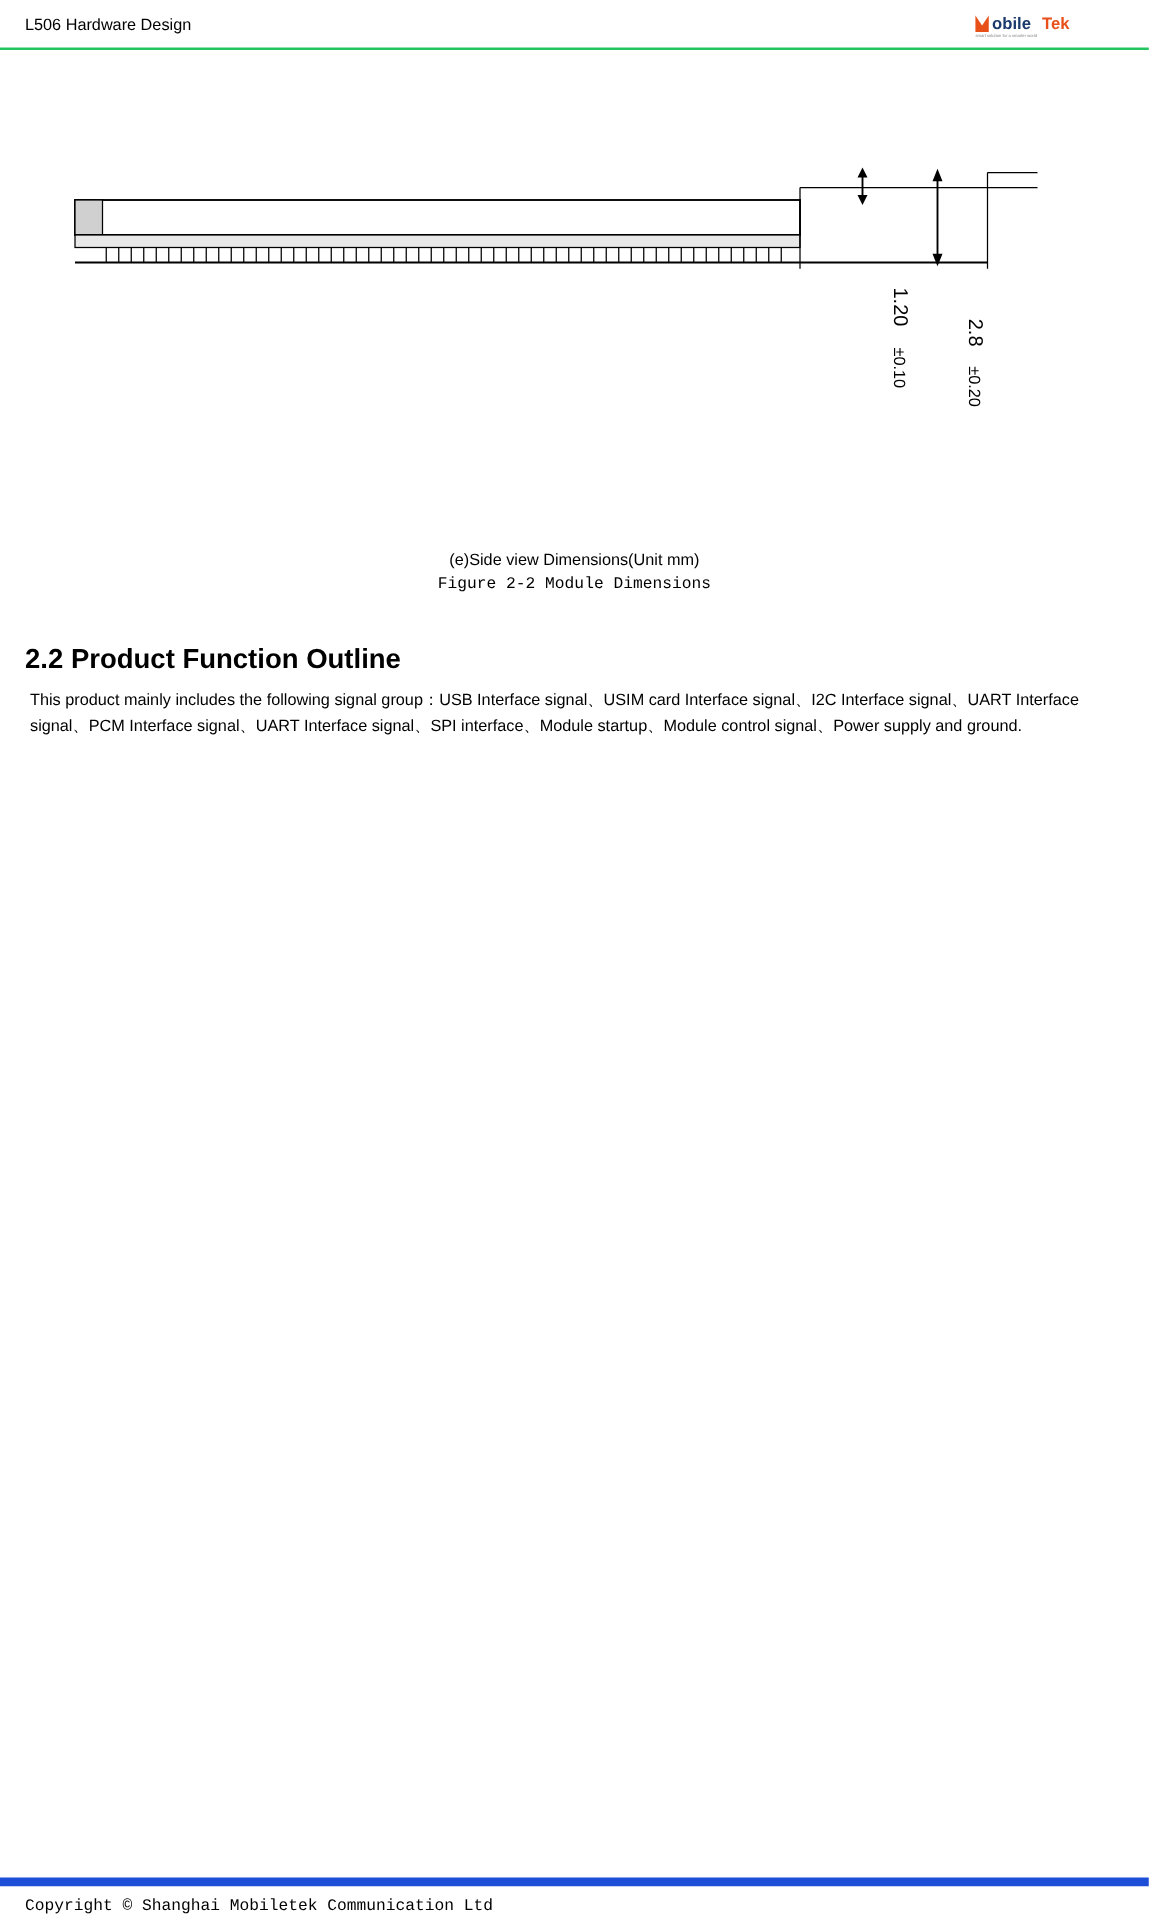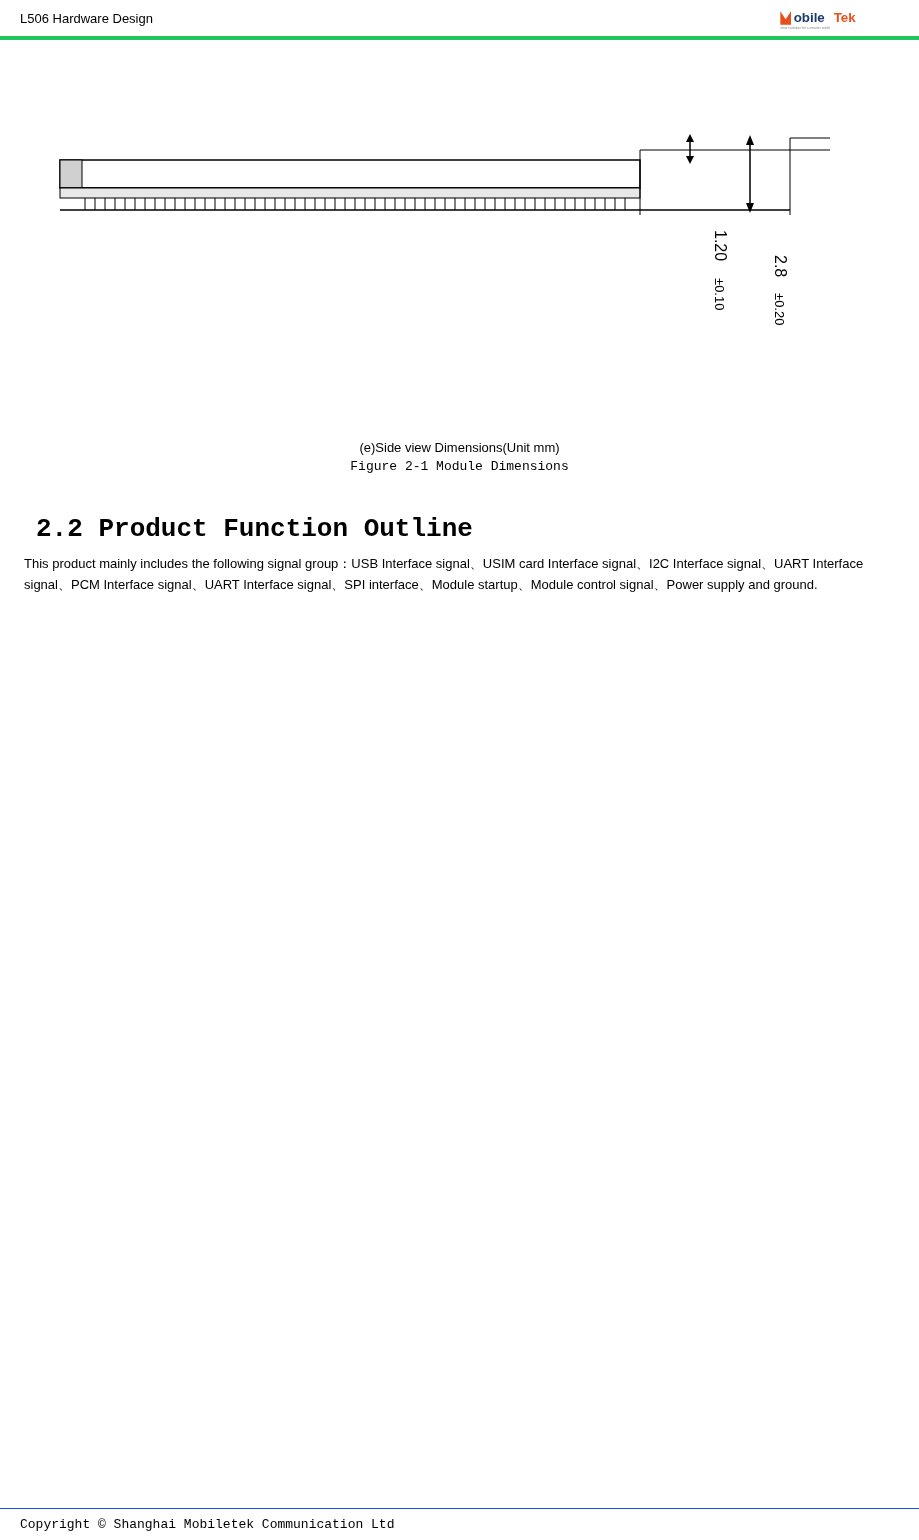--- a/index.html
+++ b/index.html
@@ -24,21 +24,21 @@
       padding: 0;
       position: relative;
     }
 
     
     .header {
       display: flex;
       justify-content: space-between;
       align-items: center;
       padding: 8px 20px 8px 20px;
-      border-bottom: 4px solid #22c55e;
+      border-bottom: 2px solid #22c55e;
       height: 40px;
     }
 
     .header-title {
       font-size: 13px;
       color: #000;
     }
 
     .header-logo {
       height: 28px;
@@ -79,24 +79,24 @@
     }
 
     .figure-caption-sub {
       font-family: 'Courier New', monospace;
       font-size: 13px;
       margin-top: 4px;
     }
 
     
     .section-heading {
-      font-size: 26px;
+      font-size: 22px;
       font-weight: bold;
-      font-family: Liberation Mono, monospace;
-      margin: 30px 0 10px 16px;
+      font-family: Liberation Sans, sans-serif;
+      margin: 30px 0 10px 0;
       color: #000;
     }
 
     .subsection-heading {
       font-size: 15px;
       font-weight: bold;
       margin: 16px 0 8px 0;
       padding-left: 4px;
       color: #000;
     }
@@ -107,21 +107,21 @@
       color: #000;
       padding-left: 4px;
     }
 
     
     .footer {
       position: absolute;
       bottom: 0;
       left: 0;
       right: 0;
-      border-top: 1px solid #1d4ed8;
+      border-top: 7px solid #1d4ed8;
       padding: 8px 20px;
       font-size: 13px;
       color: #000;
       font-family: 'Courier New', monospace;
     }
   </style>
 </head>
 <body>
 
 <div class="page-container">
@@ -240,21 +240,21 @@
 
           <g transform="translate(745, 185) rotate(90)">
             <text x="0" y="0" font-family="Arial" font-size="16" fill="#000">2.8</text>
             <text x="38" y="0" font-family="Arial" font-size="13" fill="#000">±0.20</text>
           </g>
 
         </svg>
       </div>
 
       <p class="figure-caption">(e)Side view Dimensions(Unit mm)</p>
-      <p class="figure-caption-sub">Figure 2-1  Module Dimensions</p>
+      <p class="figure-caption-sub">Figure 2-2  Module Dimensions</p>
     </div>
 
     <div style="margin-top: 30px;">
       <h2 class="section-heading">
         <span>2.2</span>
         <span> </span>
         <span>Product Function Outline</span>
       </h2>
 
       <div>

